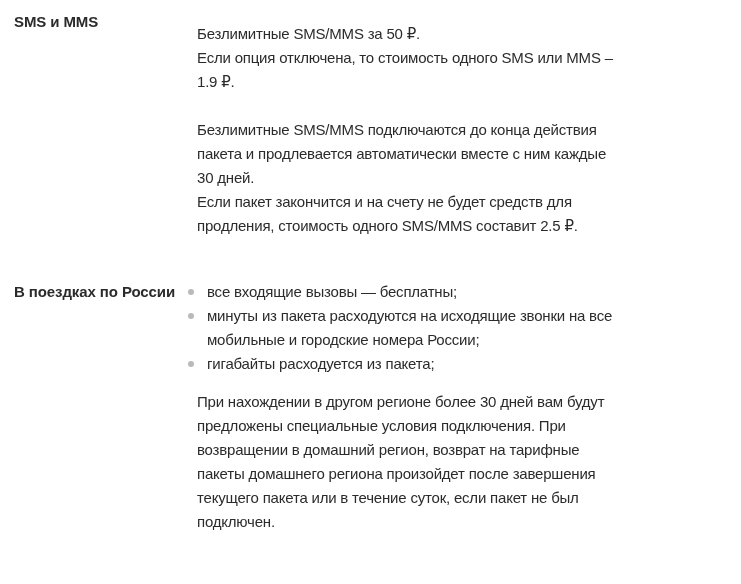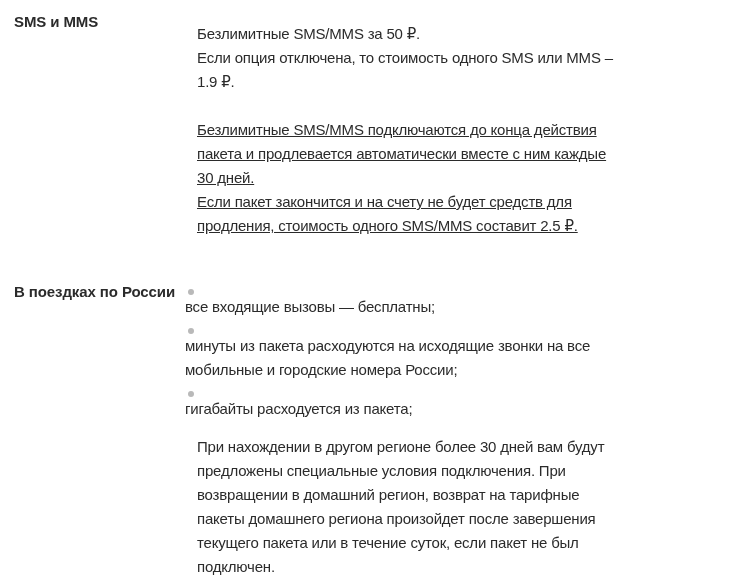--- a/index.html
+++ b/index.html
@@ -42,31 +42,29 @@
     font-size: 15px;
     line-height: 24px;
     letter-spacing: -0.2px;
   }
   .def p {
     margin: 12px;
     white-space: pre-line;
   }
   .def p + p {
     margin-top: 24px;
-    text-decoration: underline;
   }
   ul.conditions {
     list-style: none;
     margin: 0;
     padding: 0;
   }
   ul.conditions li {
     display: flex;
     align-items: flex-start;
-    flex-direction: column;
   }
   .bullet {
     flex: 0 0 6px;
     width: 6px;
     height: 6px;
     border-radius: 50%;
     background: #b9b9b9;
     margin: 9px 13px 0 3px;
   }
   .li-text {

